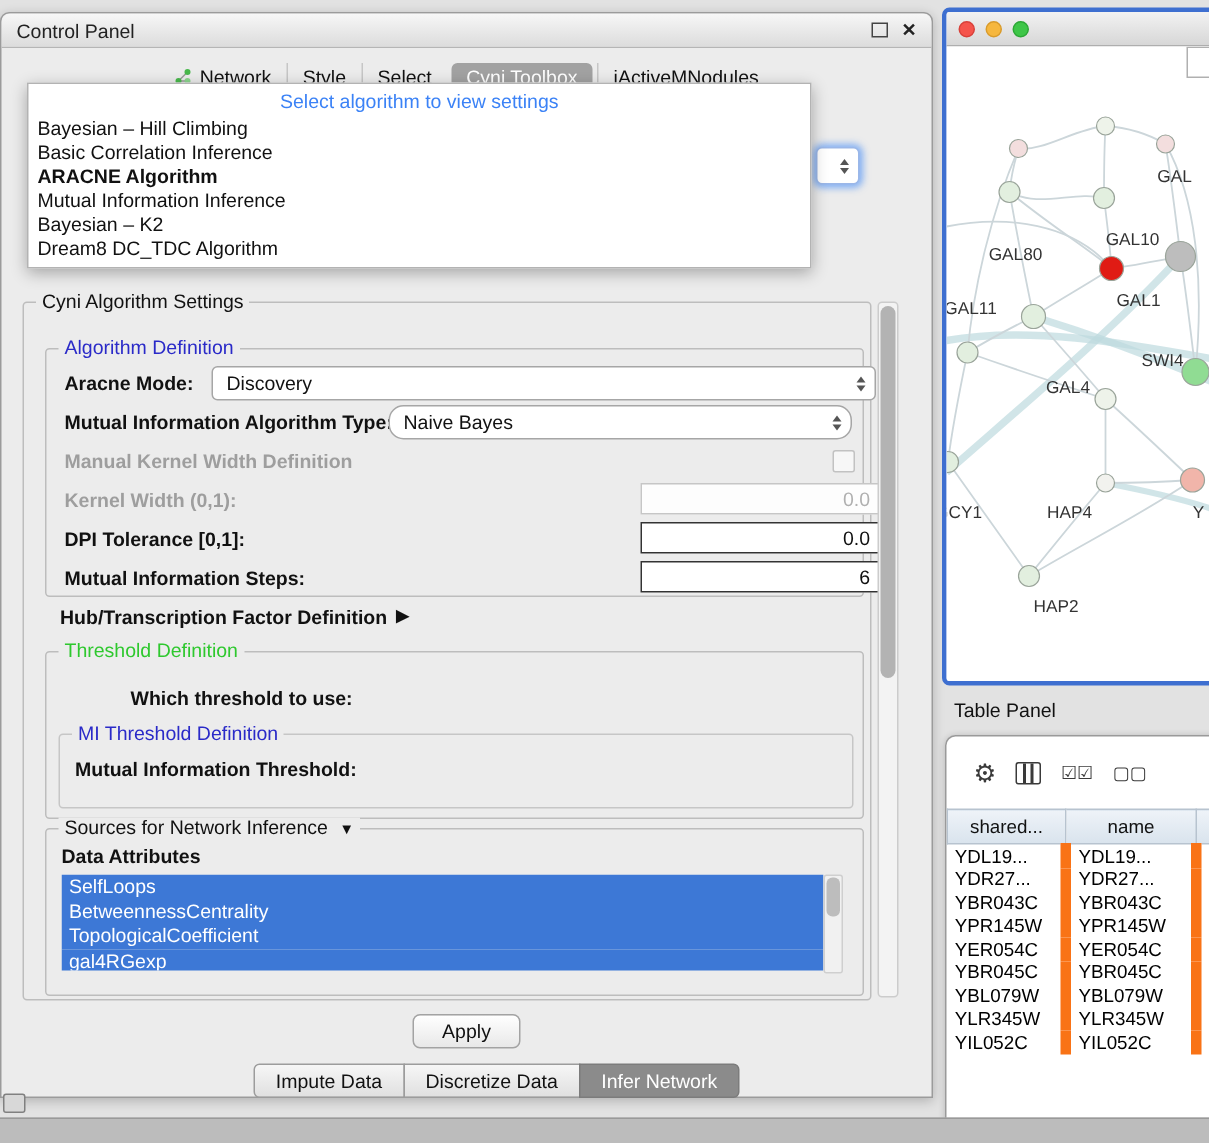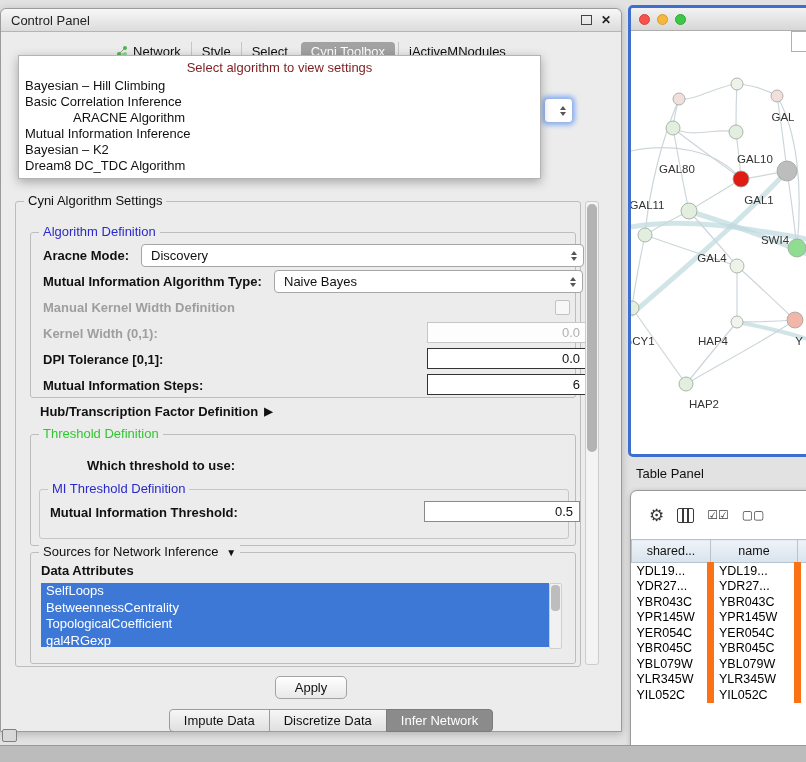--- a/index.html
+++ b/index.html
@@ -68,23 +68,23 @@
 
   .bottom-tabs{position:absolute;left:0;right:0;top:700px;display:flex;justify-content:center;margin-left:40px;}
   .seg{padding:3px 14px;border:1px solid #9c9c9c;background:linear-gradient(#f6f6f6,#e0e0e0);font-size:13px;margin-left:-1px;}
   .seg:first-child{border-radius:4px 0 0 4px;margin-left:0;}
   .seg:last-child{border-radius:0 4px 4px 0;}
   .seg.active{background:#8b8b8b;color:#fff;border-color:#7c7c7c;}
 
   
   .dropdown-popup{position:absolute;left:18px;top:55px;width:521px;background:#fff;border:1px solid #b3b3b3;
                   box-shadow:0 3px 10px rgba(0,0,0,.3);z-index:40;padding-bottom:4px;}
-  .dd-header{color:#7f1d1d;text-align:center;padding:4px 0 3px;font-size:13px;}
+  .dd-header{color:#3b82f6;text-align:center;padding:4px 0 3px;font-size:13px;}
   .dd-item{padding:0 6px;font-size:13px;line-height:16px;white-space:nowrap;}
-  .dd-item.selected{font-weight:normal;margin-left:48px;}
+  .dd-item.selected{font-weight:bold;}
 
   
   .net-window{position:absolute;left:628px;top:5px;width:182px;height:446px;border:3px solid #3e6fd0;
               border-radius:5px 0 0 5px;background:#fff;overflow:hidden;}
   .net-titlebar{height:22px;background:linear-gradient(#f2f2f2,#d7d7d7);border-bottom:1px solid #aeaeae;
                 display:flex;align-items:center;padding-left:8px;gap:7px;}
   .light{width:11px;height:11px;border-radius:50%;display:inline-block;box-sizing:border-box;}
   .light.red{background:#f5544c;border:1px solid #d8413a;}
   .light.yellow{background:#f6b73e;border:1px solid #d99b2b;}
   .light.green{background:#3ec648;border:1px solid #2da836;}
@@ -169,21 +169,21 @@
         <span class="lbl" style="left:12px;top:16px;">Aracne Mode:</span>
         <div class="combo" style="left:110px;top:11px;width:432px;height:21px;">
           <span>Discovery</span>
           <span class="combo-arrows">
               <span class="tri-up"></span>
               <span class="tri-down"></span>
             </span>
         </div>
 
         <span class="lbl" style="left:12px;top:42px;">Mutual Information Algorithm Type:</span>
-        <div class="combo" style="left:243px;top:37px;width:298px;height:21px;">
+        <div class="combo" style="left:228px;top:37px;width:298px;height:21px;border-radius:10px;">
           <span>Naive Bayes</span>
           <span class="combo-arrows">
               <span class="tri-up"></span>
               <span class="tri-down"></span>
             </span>
         </div>
 
         <span class="lbl dis" style="left:12px;top:68px;">Manual Kernel Width Definition</span>
         <span class="checkbox" style="left:524px;top:67px;"></span>
 
@@ -209,23 +209,20 @@
       </div>
 
       <div class="group threshold-group">
         <span class="group-title green">Threshold Definition</span>
 
         <span class="lbl" style="left:56px;top:24px;">Which threshold to use:</span>
 
         <div class="group mi-group">
           <span class="group-title blue">MI Threshold Definition</span>
           <span class="lbl" style="left:10px;top:16px;">Mutual Information Threshold:</span>
-          <div class="field" style="left:384px;top:11px;width:142px;height:19px;">
-            <span>0.5</span>
-          </div>
         </div>
       </div>
 
       <div class="group sources-group">
         <span class="group-title">
           <span>Sources for Network Inference</span>
           <span class="sources-title-glyph">▼</span>
         </span>
         <div class="da-label">Data Attributes</div>
         <div class="attr-list" id="attr-list">

